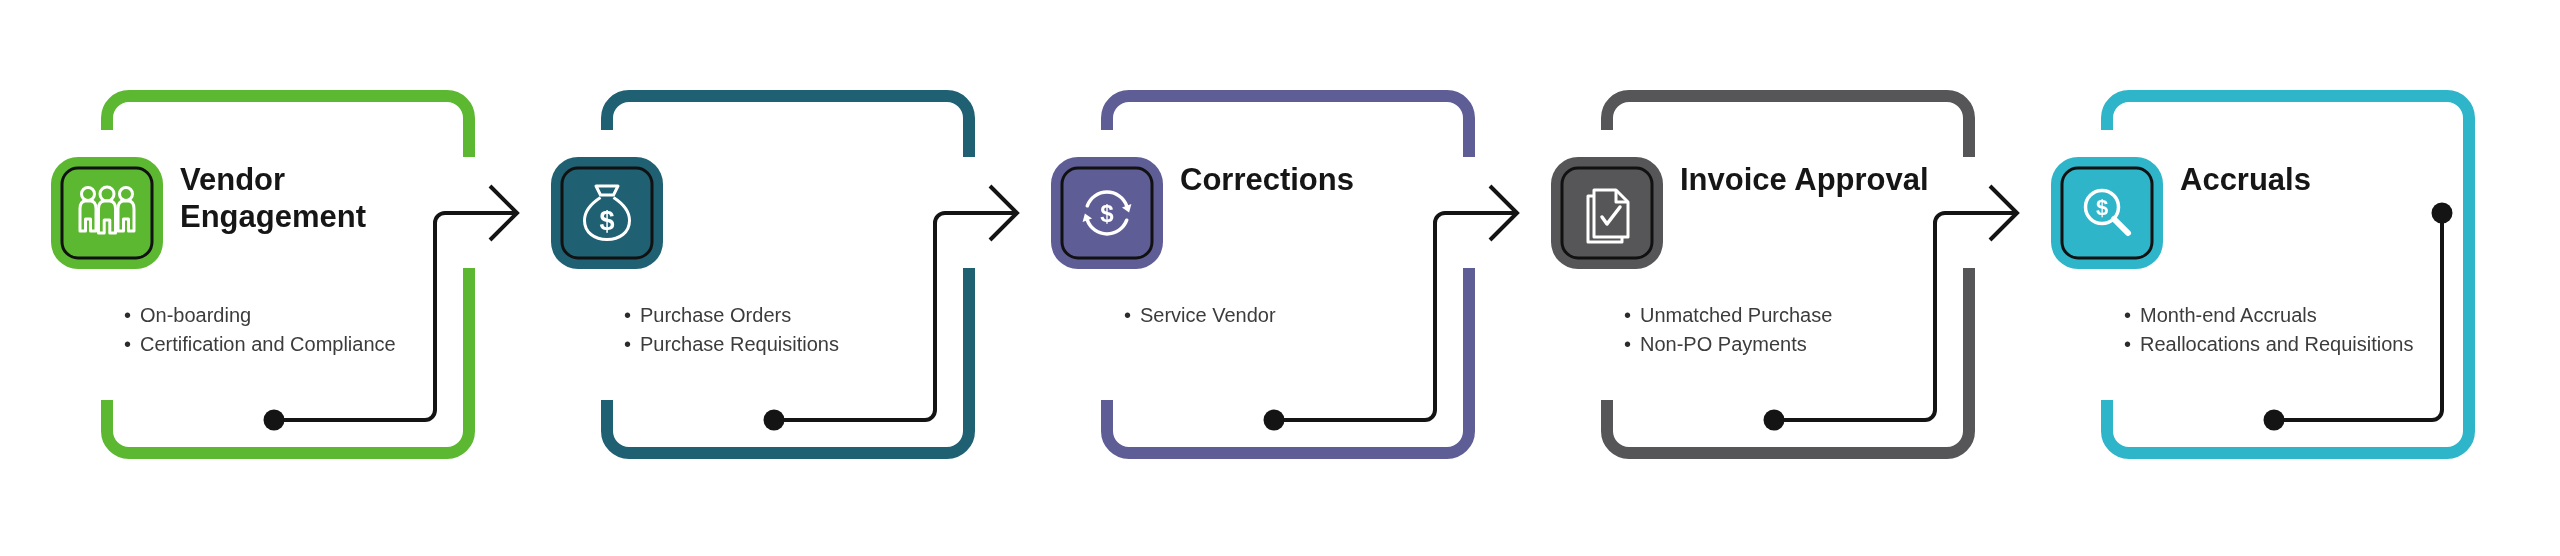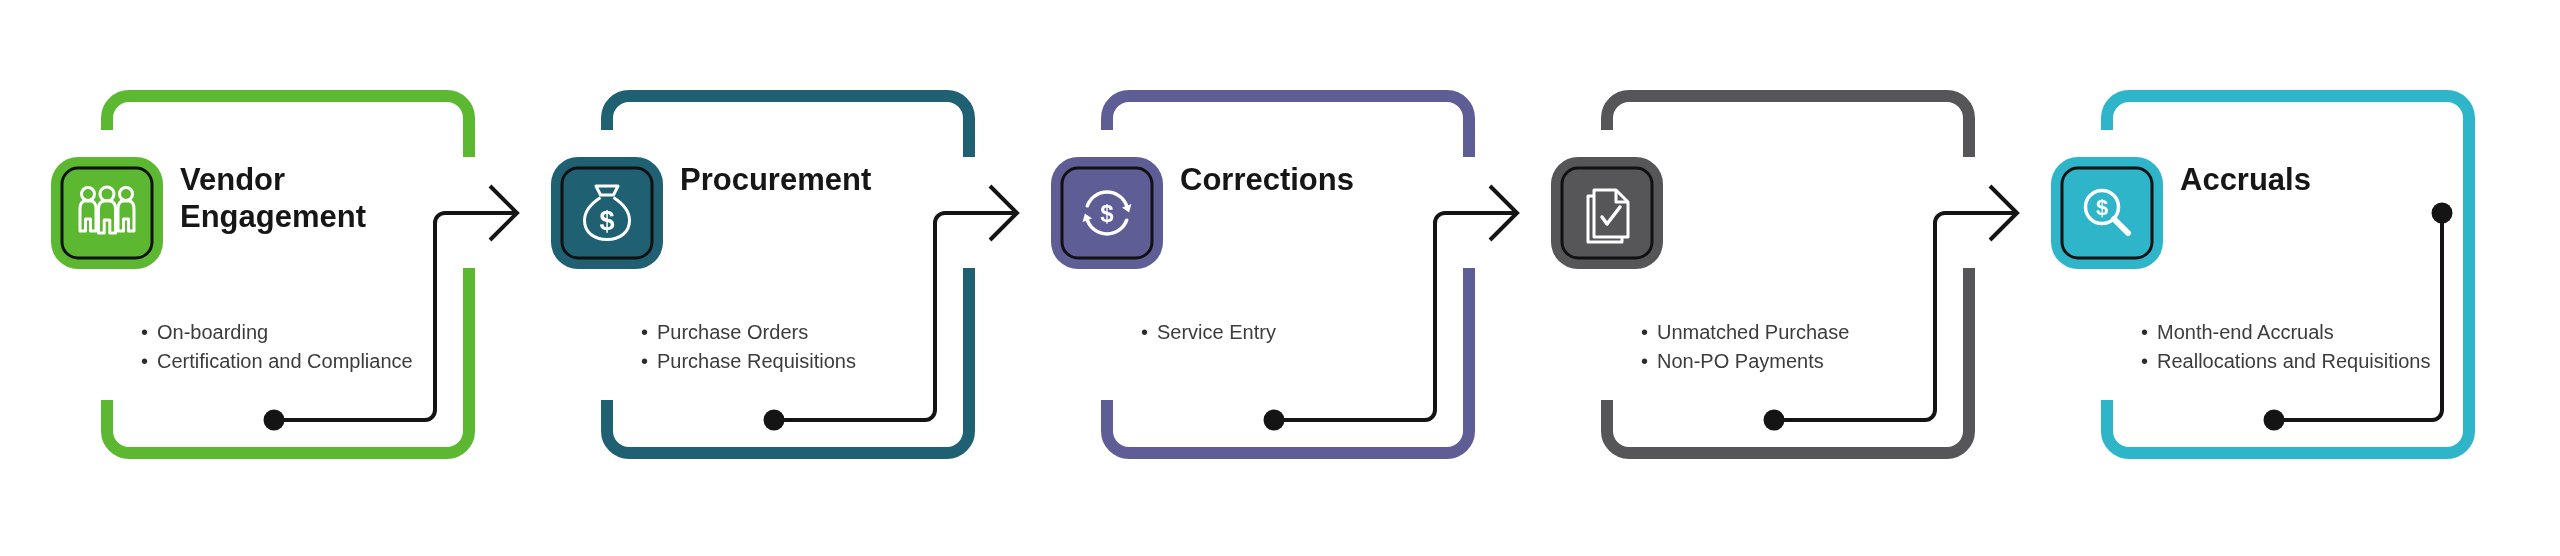--- a/index.html
+++ b/index.html
@@ -8,21 +8,21 @@
     font-family:"Liberation Sans", sans-serif;overflow:hidden;
   }
   .panel{position:absolute;top:0;width:560px;height:556px;}
   .panel svg{position:absolute;left:0;top:0;}
   .title{
     position:absolute;left:180px;top:161px;width:285px;
     font-size:31px;line-height:37px;font-weight:bold;color:#161616;
     white-space:pre-line;letter-spacing:0px;
   }
   .bullets{
-    position:absolute;left:124px;top:301px;margin:17px;padding:0;list-style:none;
+    position:absolute;left:124px;top:301px;margin:0;padding:0;list-style:none;
     font-size:20px;line-height:29px;color:#3c3c3c;width:340px;
   }
   .bullets li{white-space:nowrap;}
   .bullets li::before{content:"\2022";display:inline-block;width:16px;color:#2b2b2b;}
 </style>
 </head>
 <body>
 
 <div class="canvas">
 
@@ -78,21 +78,20 @@
       <g>
         <rect x="51" y="157" width="112" height="112" rx="27" fill="#1F6173"></rect>
         <rect x="62" y="168" width="90" height="90" rx="16" fill="none" stroke="#111111" stroke-width="3"></rect>
         <g transform="translate(107,213)" stroke="#ffffff" stroke-width="3" fill="none" stroke-linejoin="round">
           <path d="M -11 -27 L 11 -27 L 6.5 -18 L -6.5 -18 Z"></path>
           <path d="M -6.5 -15.5 C -15 -10 -22.5 -2 -22.5 7.5 C -22.5 19.5 -12.5 26.5 0 26.5 C 12.5 26.5 22.5 19.5 22.5 7.5 C 22.5 -2 15 -10 6.5 -15.5"></path>
           <text x="0" y="8" font-size="27" font-weight="bold" fill="#ffffff" stroke="none" text-anchor="middle" dominant-baseline="central">$</text>
         </g>
       </g>
     </svg>
-    <div class="title">Procurement</div>
     <ul class="bullets">
       <li>Purchase Orders</li>
       <li>Purchase Requisitions</li>
     </ul>
   </div>
 
   <div class="panel" style="left:1000px">
     <svg width="560" height="556" viewBox="0 0 560 556">
       <g fill="none" stroke-width="12" stroke="#5F5D96">
         <path d="M 107 130 L 107 118 A 22 22 0 0 1 129 96 L 447 96 A 22 22 0 0 1 469 118 L 469 157"></path>
@@ -110,21 +109,21 @@
           <path d="M -19.7 -7.2 A 21 21 0 0 1 19.7 -7.2"></path>
           <path d="M 19.7 7.2 A 21 21 0 0 1 -19.7 7.2"></path>
           <path d="M 22.1 -0.6 L 24.4 -8.9 L 15 -5.5 Z" fill="#ffffff" stroke="none"></path>
           <path d="M -22.1 0.6 L -24.4 8.9 L -15 5.5 Z" fill="#ffffff" stroke="none"></path>
           <text x="0" y="0" font-size="24" font-weight="bold" fill="#ffffff" stroke="none" text-anchor="middle" dominant-baseline="central">$</text>
         </g>
       </g>
     </svg>
     <div class="title">Corrections</div>
     <ul class="bullets">
-      <li>Service Entry</li>
+      <li>Service Vendor</li>
     </ul>
   </div>
 
   <div class="panel" style="left:1500px">
     <svg width="560" height="556" viewBox="0 0 560 556">
       <g fill="none" stroke-width="12" stroke="#565659">
         <path d="M 107 130 L 107 118 A 22 22 0 0 1 129 96 L 447 96 A 22 22 0 0 1 469 118 L 469 157"></path>
         <path d="M 469 268 L 469 431 A 22 22 0 0 1 447 453 L 129 453 A 22 22 0 0 1 107 431 L 107 400"></path>
       </g>
       <g fill="none" stroke-width="4" stroke="#141414">
@@ -136,20 +135,21 @@
         <rect x="51" y="157" width="112" height="112" rx="27" fill="#565659"></rect>
         <rect x="62" y="168" width="90" height="90" rx="16" fill="none" stroke="#111111" stroke-width="3"></rect>
         <g transform="translate(107,213)" stroke="#ffffff" stroke-width="3" fill="none" stroke-linejoin="round">
           <path d="M -13 -17 L -19 -17 L -19 29 L 15 29 L 15 24"></path>
           <path d="M -13 -23 L 9 -23 L 21 -11 L 21 24 L -13 24 Z" fill="#565659"></path>
           <path d="M 9 -23 L 9 -11 L 21 -11"></path>
           <path d="M -5 4 L 0 11 L 13 -6" stroke-width="3.5" stroke-linecap="round"></path>
         </g>
       </g>
     </svg>
+    <div class="title">Invoice Approval</div>
     <ul class="bullets">
       <li>Unmatched Purchase</li>
       <li>Non-PO Payments</li>
     </ul>
   </div>
 
   <div class="panel" style="left:2000px">
     <svg width="560" height="556" viewBox="0 0 560 556">
       <g fill="none" stroke-width="12" stroke="#2FB5C9">
         <path d="M 107 130 L 107 118 A 22 22 0 0 1 129 96 L 447 96 A 22 22 0 0 1 469 118 L 469 431 A 22 22 0 0 1 447 453 L 129 453 A 22 22 0 0 1 107 431 L 107 400"></path>

